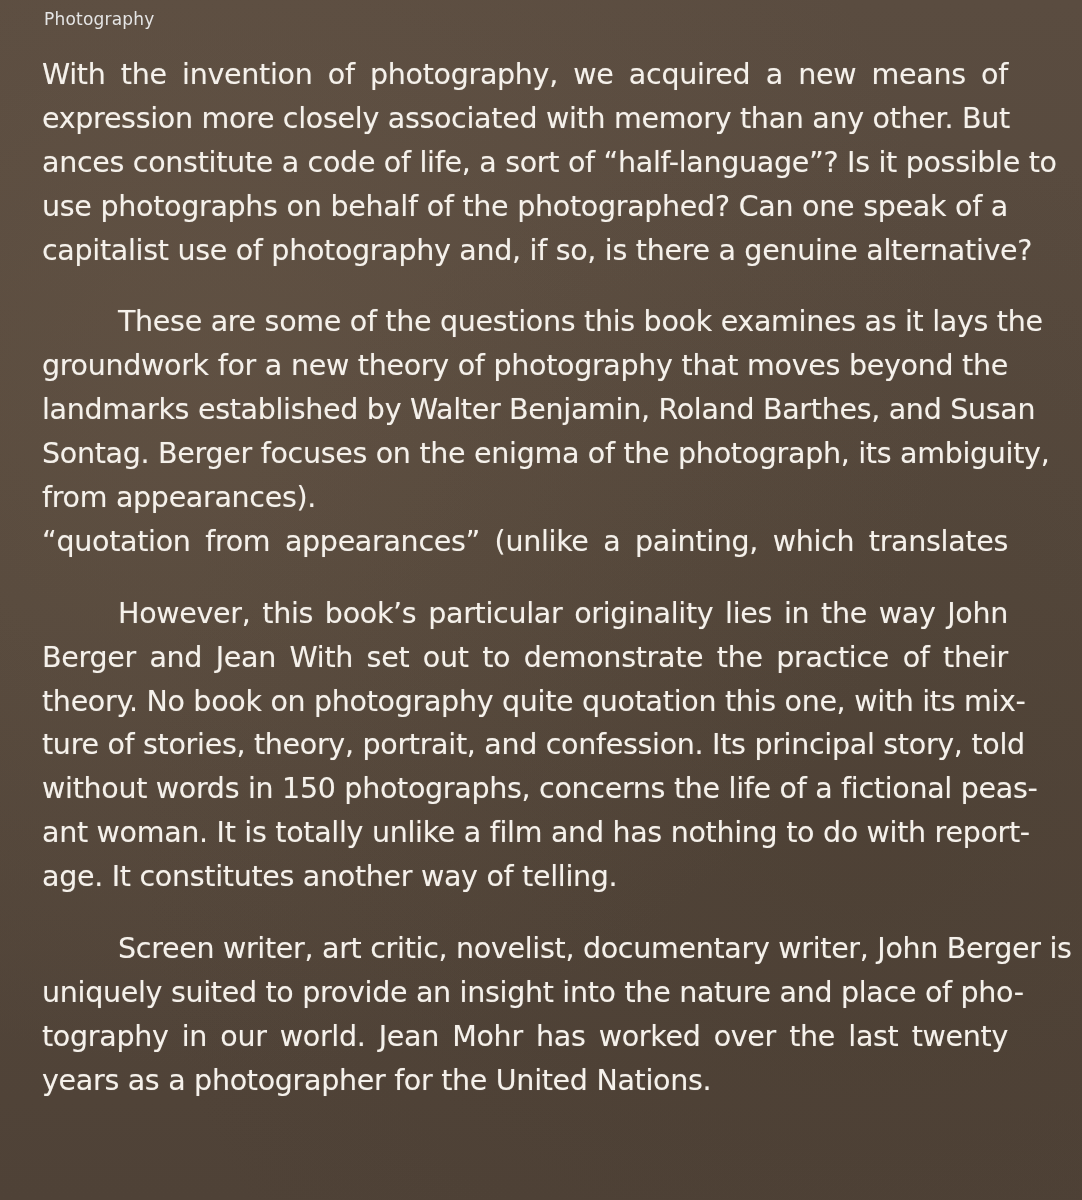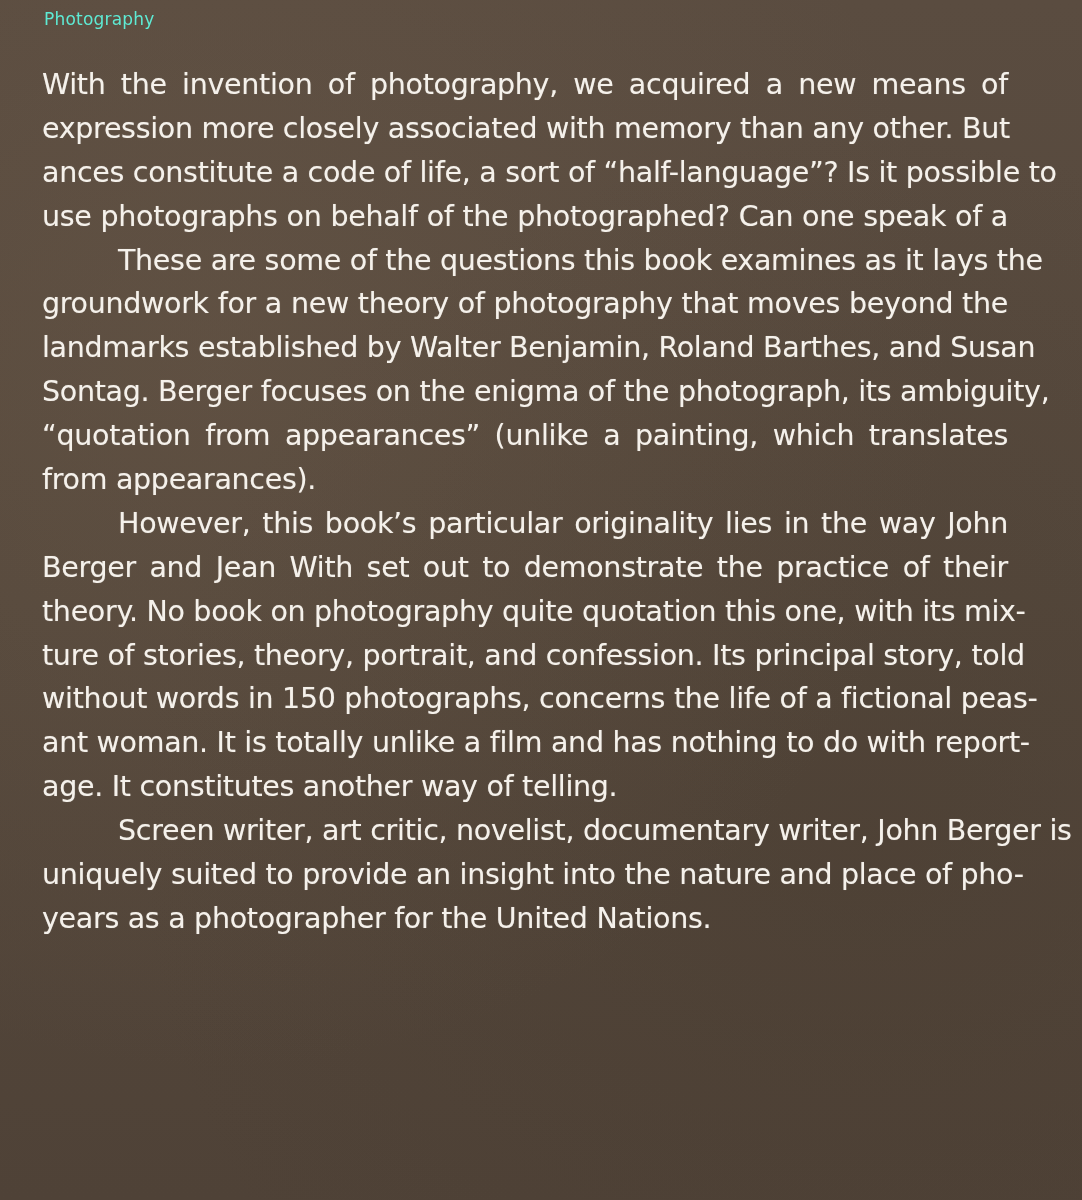--- a/index.html
+++ b/index.html
@@ -25,81 +25,84 @@
     top: 0;
     width: 1082px;
     height: 1200px;
   }
   .running-head {
     position: absolute;
     left: 44px;
     top: 9px;
     font-size: 17px;
     letter-spacing: 0.2px;
-    color: #5eead4;
+    color: #e5e5e5;
     font-family: "DejaVu Sans", sans-serif;
   }
   .body-text {
     position: absolute;
     left: 42px;
-    top: 63px;
+    top: 53px;
     width: 966px;
   }
   .line {
     display: block;
     height: 43.9px;
     line-height: 43.9px;
     font-size: 28.5px;
     white-space: nowrap;
     text-align: justify;
     text-align-last: justify;
     letter-spacing: -0.3px;
     color: #f5f1eb;
     text-shadow: 0 0 1px rgba(255,255,255,0.35);
   }
   .line.last {
     text-align-last: left;
   }
   .line.indent {
     padding-left: 76px;
+    margin-top: 28px;
   }
 </style>
 </head>
 <body>
 
 <div class="page">
   <div class="running-head">Photography</div>
 
   <div class="body-text">
 
     <div>
       <span class="line">With the invention of photography, we acquired a new means of</span>
       <span class="line">expression more closely associated with memory than any other. But</span>
       <span class="line">ances constitute a code of life, a sort of “half-language”? Is it possible to</span>
       <span class="line">use photographs on behalf of the photographed? Can one speak of a</span>
+      <span class="line last">capitalist use of photography and, if so, is there a genuine alternative?</span>
     </div>
 
     <div>
       <span class="line indent">These are some of the questions this book examines as it lays the</span>
       <span class="line">groundwork for a new theory of photography that moves beyond the</span>
       <span class="line">landmarks established by Walter Benjamin, Roland Barthes, and Susan</span>
       <span class="line">Sontag. Berger focuses on the enigma of the photograph, its ambiguity,</span>
+      <span class="line last">from appearances).</span>
       <span class="line">“quotation from appearances” (unlike a painting, which translates</span>
-      <span class="line last">from appearances).</span>
     </div>
 
     <div>
       <span class="line indent">However, this book’s particular originality lies in the way John</span>
       <span class="line">Berger and Jean With set out to demonstrate the practice of their</span>
       <span class="line">theory. No book on photography quite quotation this one, with its mix-</span>
       <span class="line">ture of stories, theory, portrait, and confession. Its principal story, told</span>
       <span class="line">without words in 150 photographs, concerns the life of a fictional peas-</span>
       <span class="line">ant woman. It is totally unlike a film and has nothing to do with report-</span>
       <span class="line last">age. It constitutes another way of telling.</span>
     </div>
 
     <div>
       <span class="line indent">Screen writer, art critic, novelist, documentary writer, John Berger is</span>
       <span class="line">uniquely suited to provide an insight into the nature and place of pho-</span>
+      <span class="line">tography in our world. Jean Mohr has worked over the last twenty</span>
       <span class="line last">years as a photographer for the United Nations.</span>
     </div>
   </div>
 </div>
 
 </body></html>

